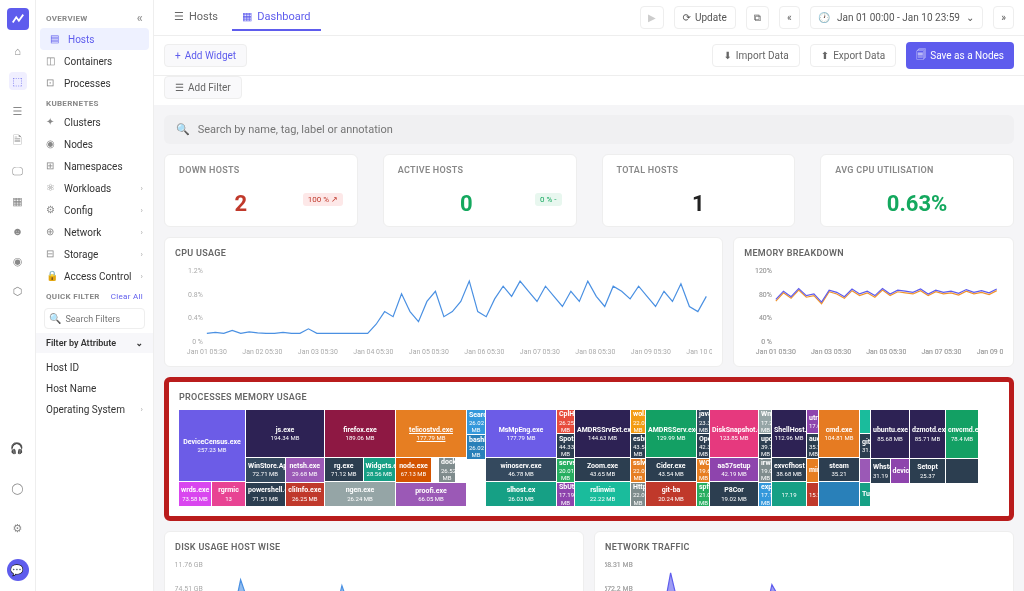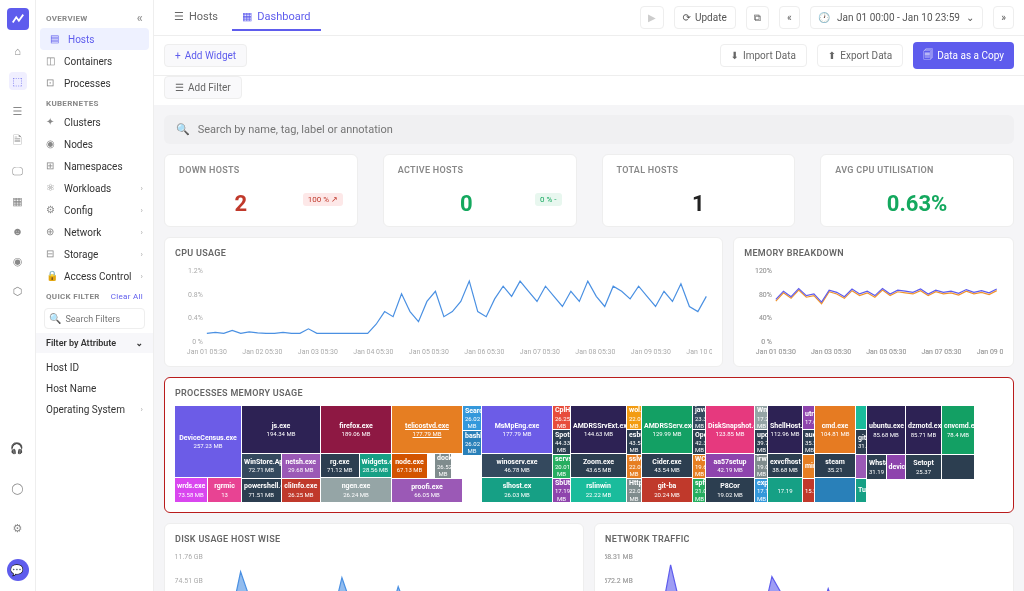--- a/index.html
+++ b/index.html
@@ -39,21 +39,21 @@
 .stat{flex:1;background:#fff;border-radius:6px;padding:10px 14px;border:1px solid #eee}
 .stat-lbl{font-size:9px;color:#888;font-weight:600;letter-spacing:.3px}
 .stat-val{font-size:22px;font-weight:700;margin-top:8px;display:flex;align-items:center;justify-content:center}
 .stat .badge{font-size:8px;padding:2px 5px;border-radius:3px;margin-left:auto}
 .stat-row{display:flex;align-items:center;margin-top:8px}
 .charts-row{display:flex;gap:10px;margin-bottom:10px}
 .chart-card{background:#fff;border-radius:6px;padding:10px;border:1px solid #eee}
 .chart-title{font-size:9px;color:#666;font-weight:600;margin-bottom:8px;letter-spacing:.3px}
 .cpu-card{flex:2.7}
 .mem-card{flex:1.3}
-.treemap-card{background:#fff;border-radius:6px;padding:10px;border:1px solid #b91c1c;margin-bottom:10px}
+.treemap-card{background:#fff;border-radius:6px;padding:10px;border:5px solid #b91c1c;margin-bottom:10px}
 .treemap{display:flex;height:96px;gap:1px}
 .tm-col{display:flex;flex-direction:column;gap:1px}
 .tm-cell{color:#fff;font-size:6px;padding:2px;overflow:hidden;text-align:center;display:flex;flex-direction:column;justify-content:center;line-height:1.2}
 .tm-cell b{font-size:7px;font-weight:700}
 .bottom-row{display:flex;gap:10px}
 .bottom-card{flex:1;background:#fff;border-radius:6px;padding:10px;border:1px solid #eee}
 svg{display:block}
 .axis-txt{font-size:7px;fill:#aaa}
 .collapse-btn{color:#999;cursor:pointer;font-size:12px}
 </style>
@@ -202,21 +202,21 @@
     <button class="tool-btn" style="background:#fff">
         <span>⬇</span>
         <span>Import Data</span>
       </button>
     <button class="tool-btn" style="background:#fff">
         <span>⬆</span>
         <span>Export Data</span>
       </button>
     <button class="tool-btn save-btn">
         <span>🗐</span>
-        <span>Data as a Copy</span>
+        <span>Save as a Nodes</span>
       </button>
   </div>
   <div class="toolbar2" style="border-bottom:none;padding-top:0">
     <button class="tool-btn">
         <span>☰</span>
         <span>Add Filter</span>
       </button>
   </div>
 
   <div class="content">

